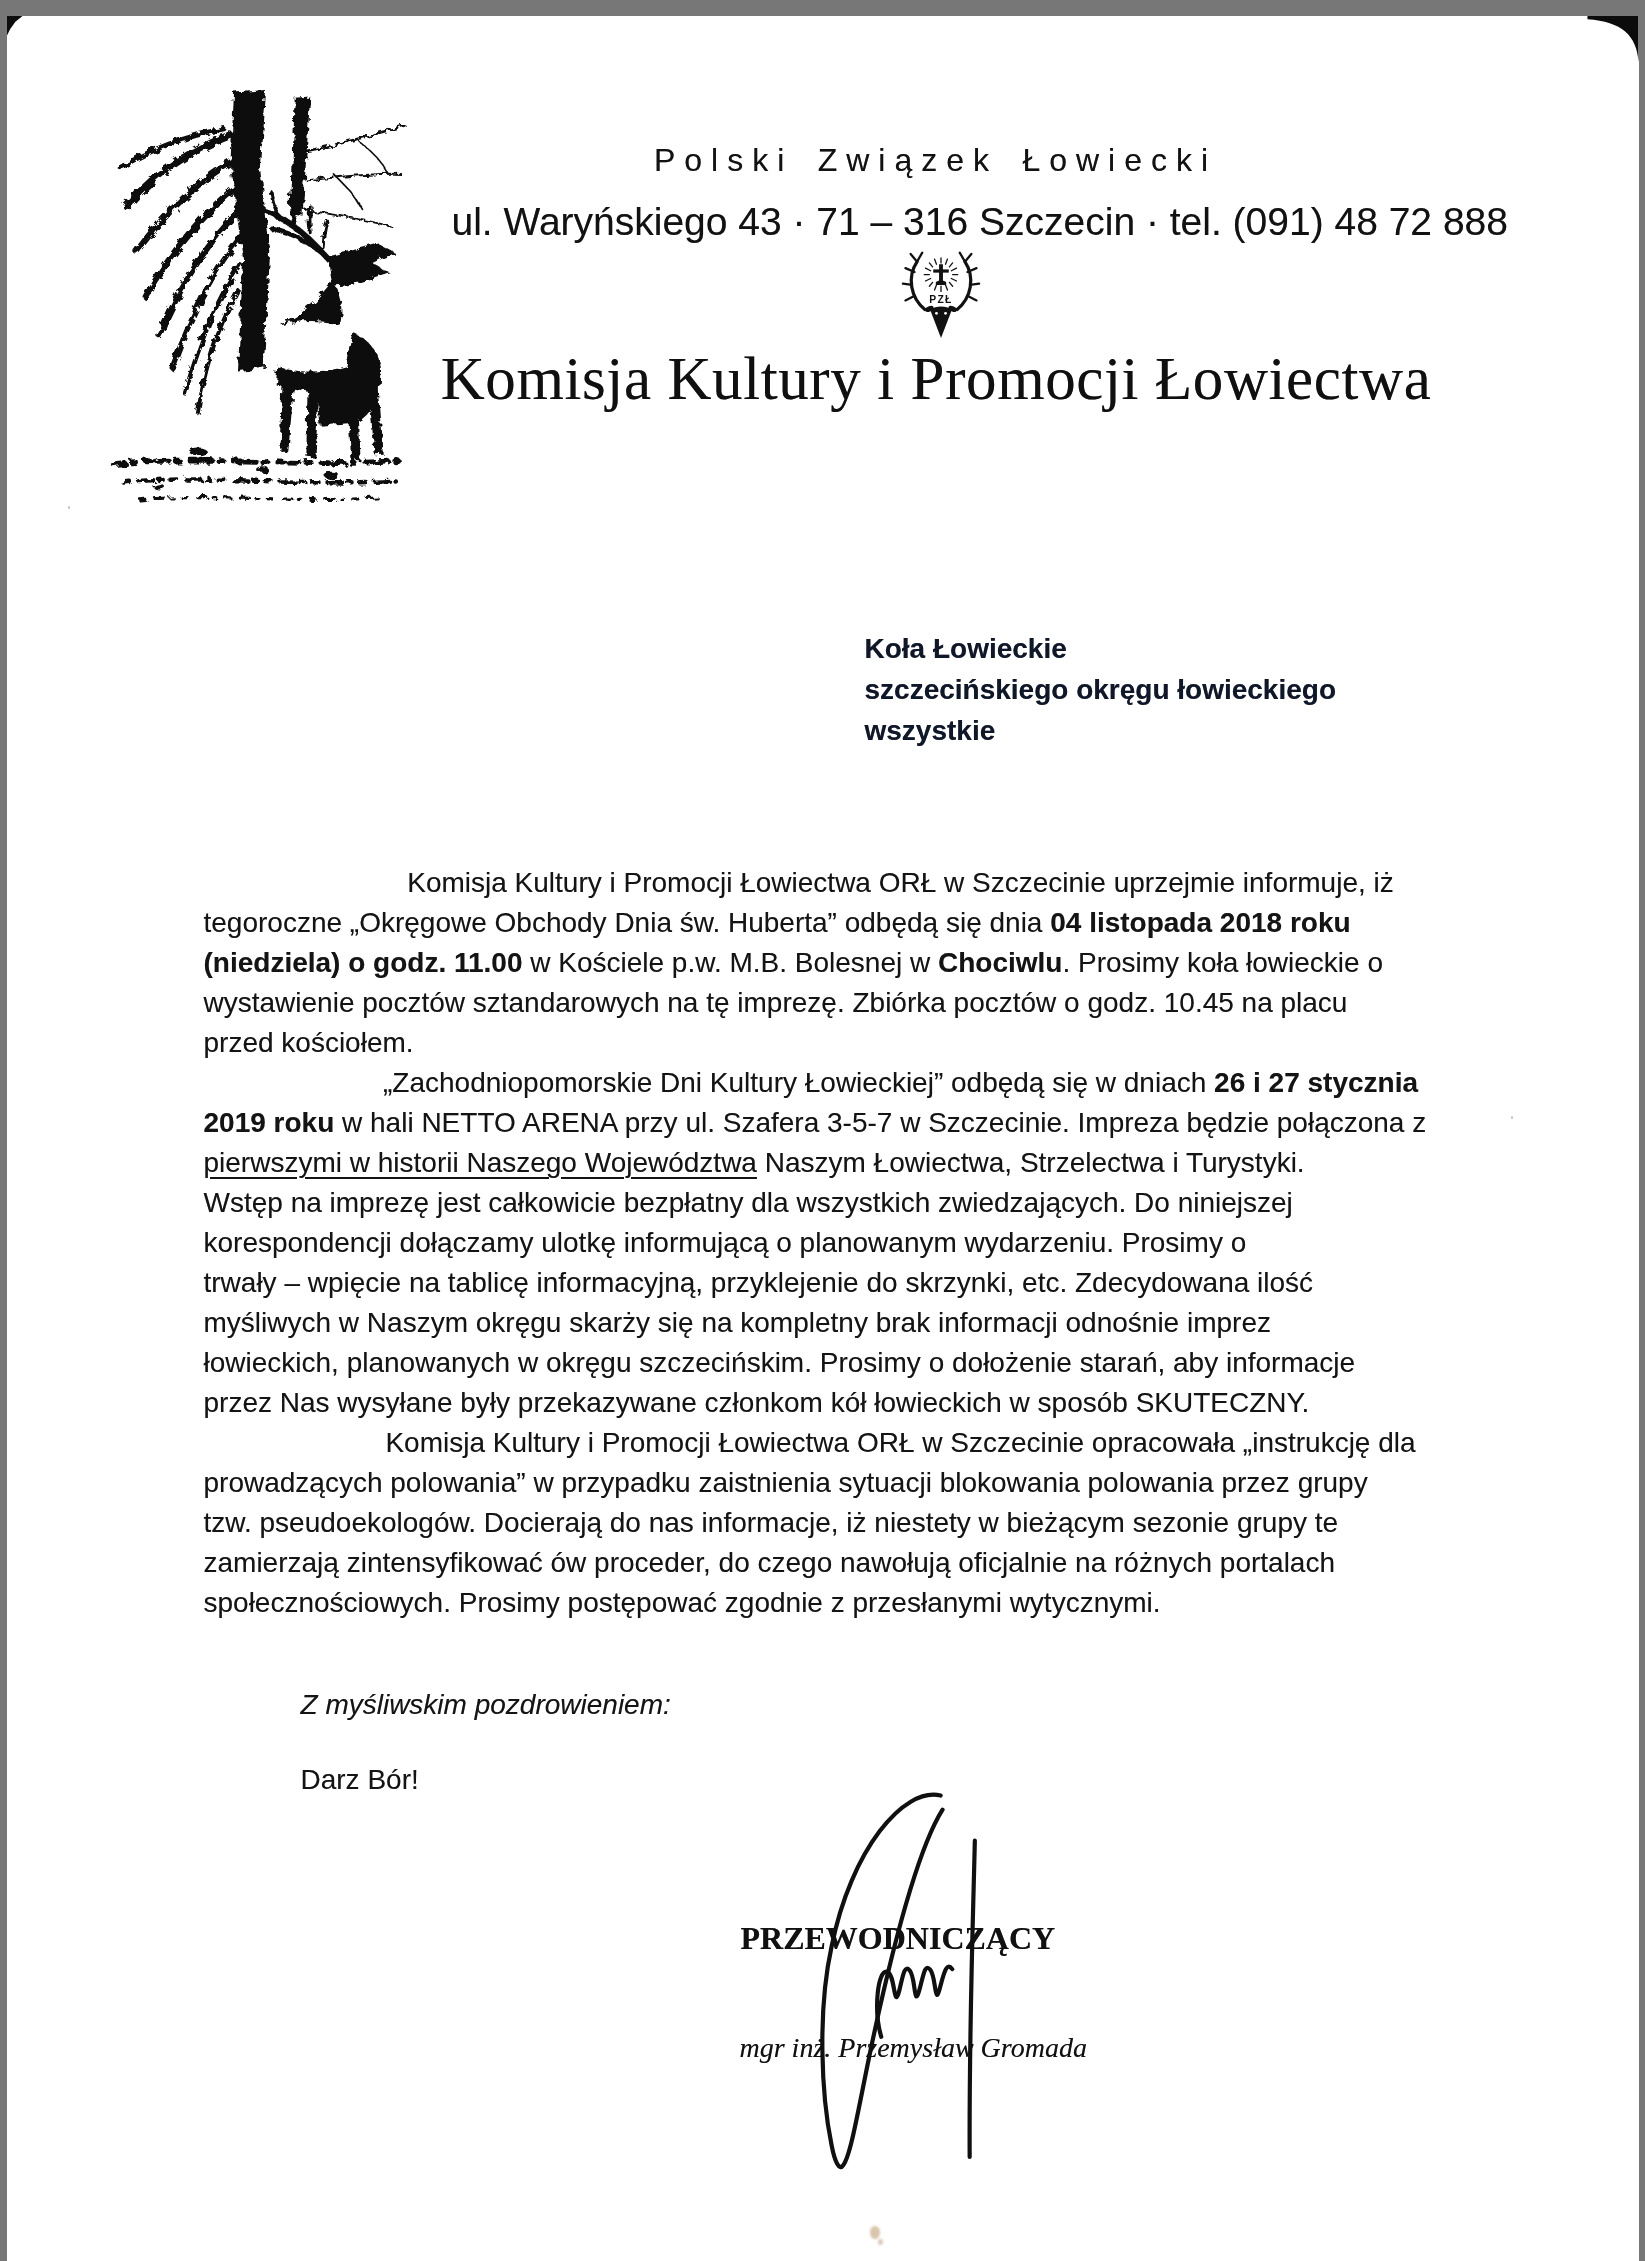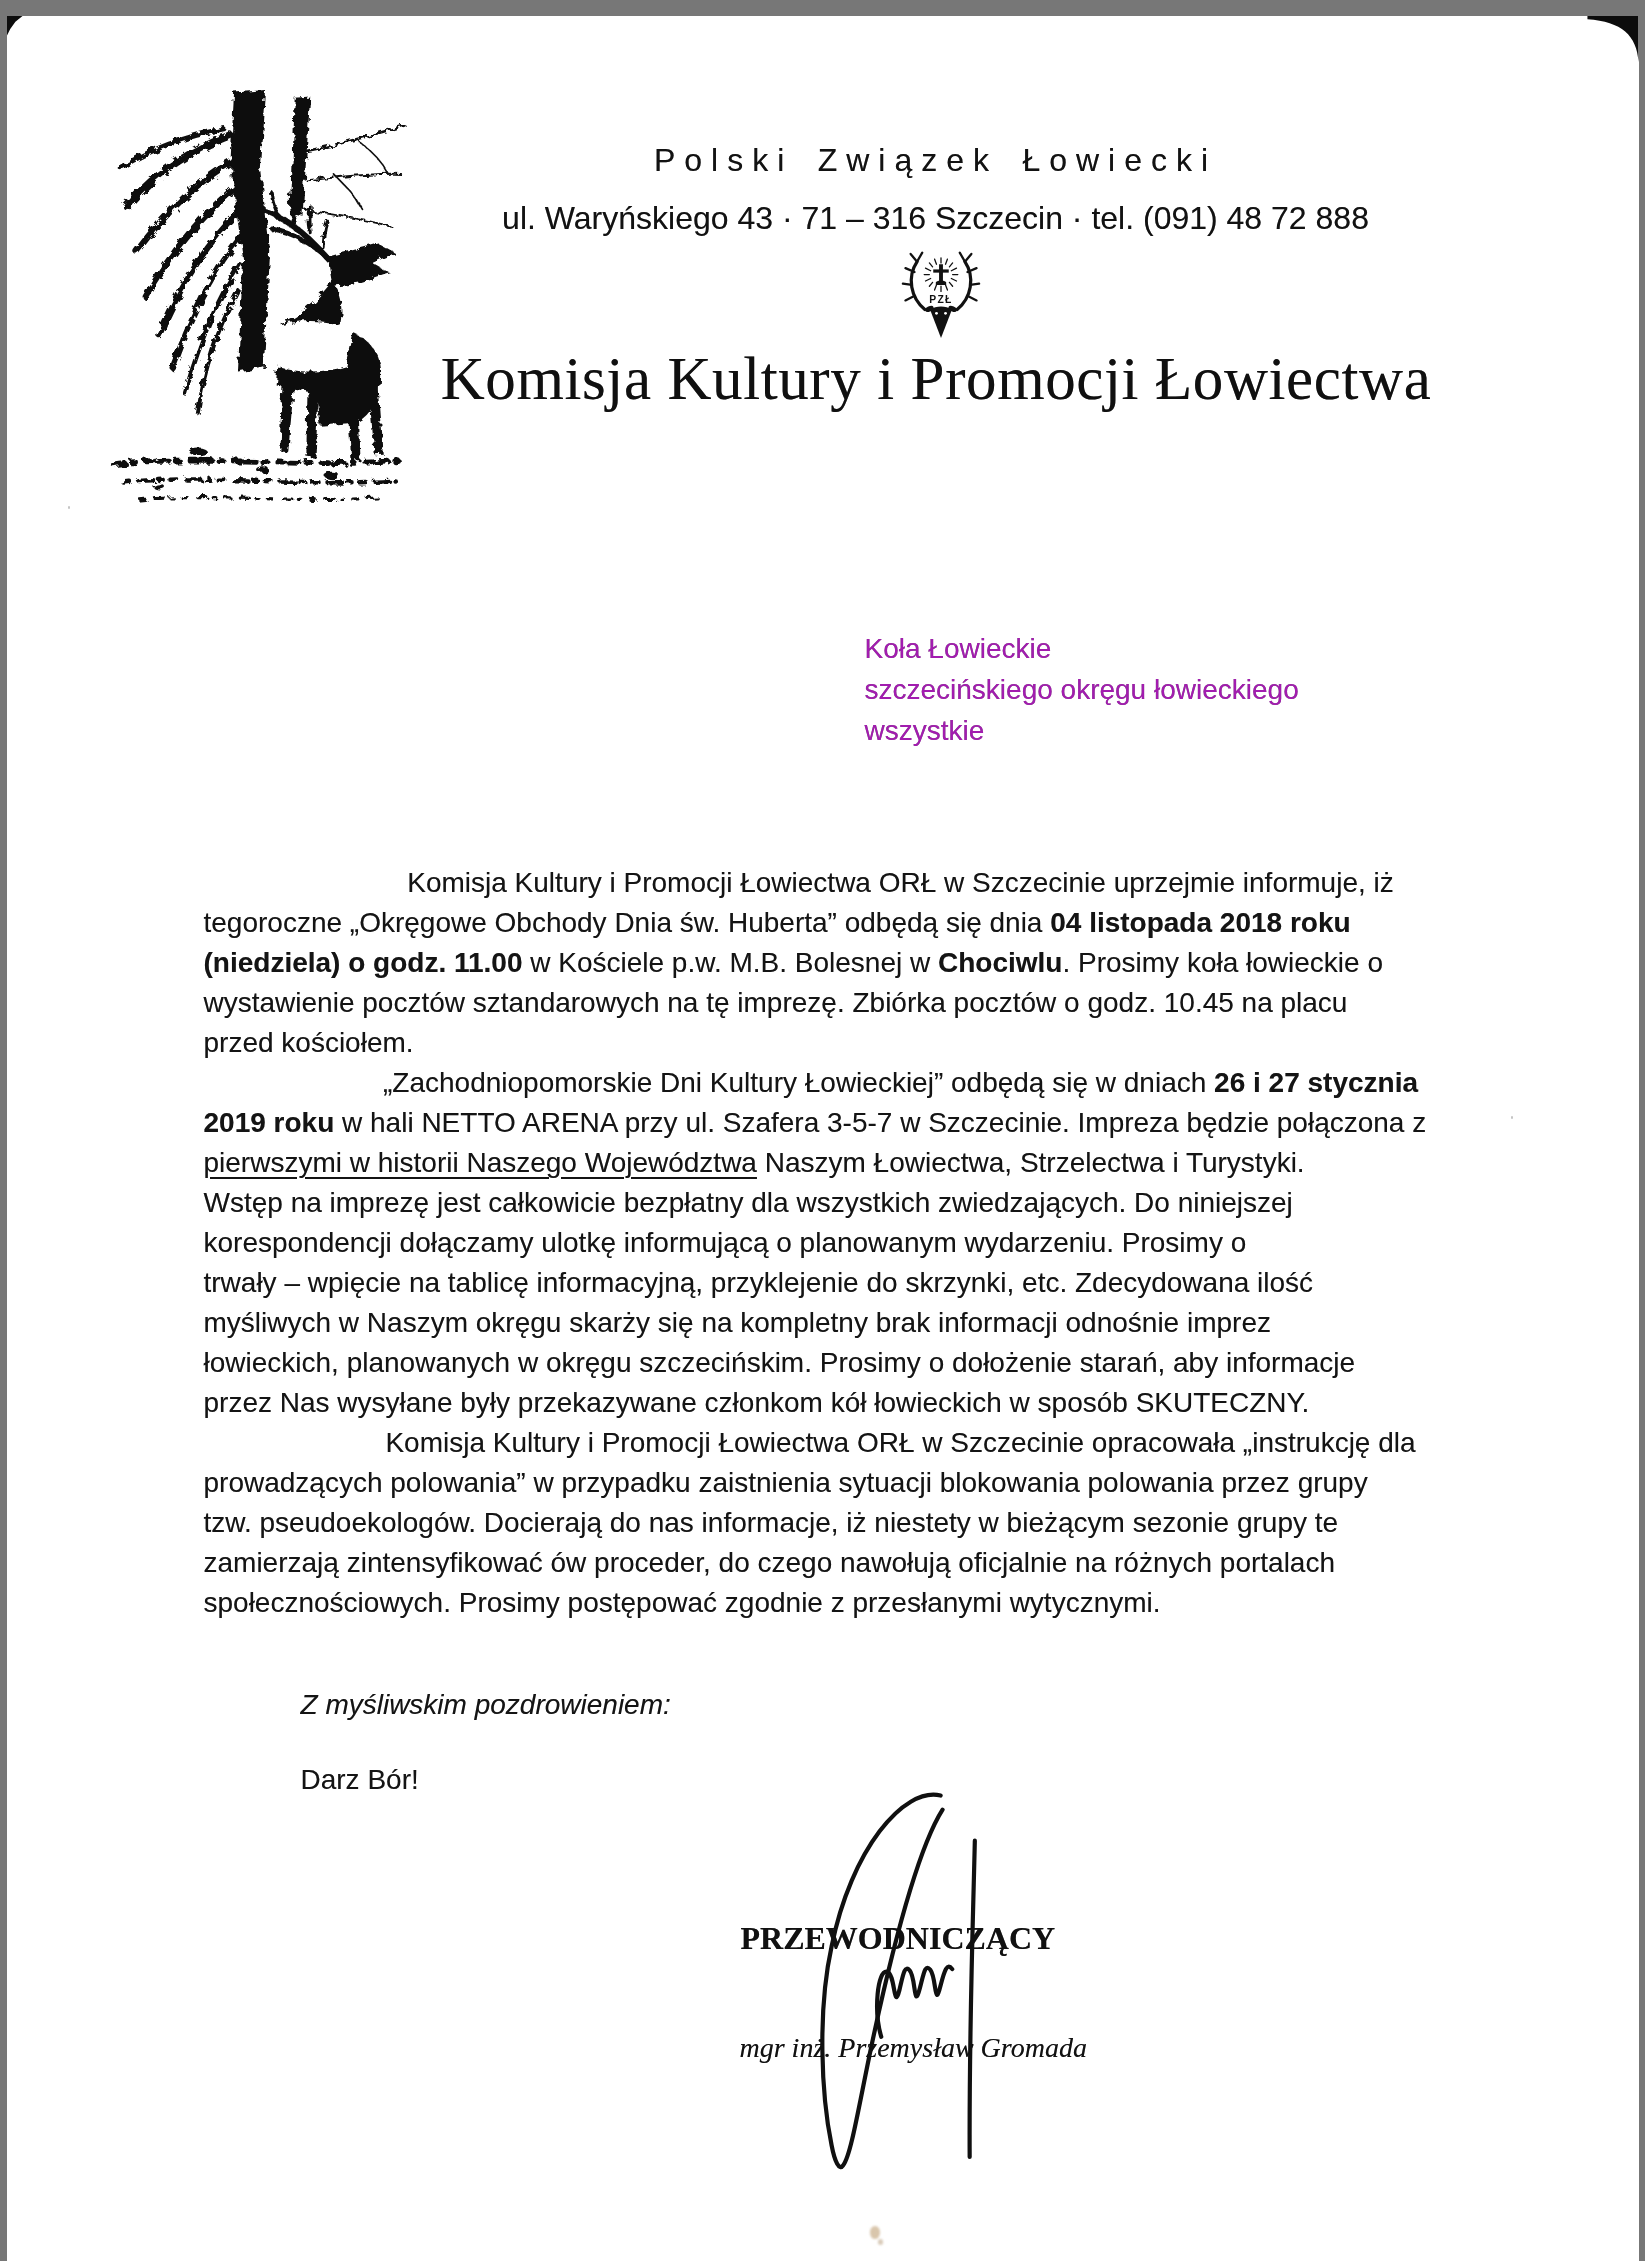--- a/index.html
+++ b/index.html
@@ -11,33 +11,33 @@
   .abs{position:absolute;}
 
   
   .org-name{
     left:445px;top:126px;width:968px;text-align:center;
     font-size:32px;letter-spacing:9px;word-spacing:6.5px;color:#121212;
     text-shadow:0 0 0.6px rgba(0,0,0,.45);white-space:nowrap;
   }
   .address-line{
     left:445px;top:184px;width:968px;text-align:center;
-    font-size:32px;color:#121212;white-space:nowrap;
+    font-size:39px;color:#121212;white-space:nowrap;
     text-shadow:0 0 0.6px rgba(0,0,0,.4);
   }
   .committee-title{
     left:413px;top:328px;width:1033px;text-align:center;
     font-family:"Liberation Serif",serif;
     font-size:61px;letter-spacing:0.6px;color:#101010;white-space:nowrap;
     text-shadow:0 0 0.6px rgba(0,0,0,.5);
   }
 
   
-  .recipient{left:858px;top:612px;font-weight:normal;font-size:28px;line-height:41px;
-    color:#a21caf;text-shadow:0 0 0.6px rgba(0,0,0,.5);}
+  .recipient{left:858px;top:612px;font-weight:bold;font-size:28px;line-height:41px;
+    color:#0f172a;text-shadow:0 0 0.6px rgba(0,0,0,.5);}
 
   
   .body-text{left:197px;top:847px;width:1297px;font-size:28px;line-height:40px;
     color:#141414;text-shadow:0 0 0.6px rgba(0,0,0,.35);}
   .bline{white-space:nowrap;}
   .findent{padding-left:97px;text-align:center;}
   .b{font-weight:bold;}
   .u{text-decoration:underline;text-decoration-thickness:1.9px;text-underline-offset:4.5px;}
 
   

